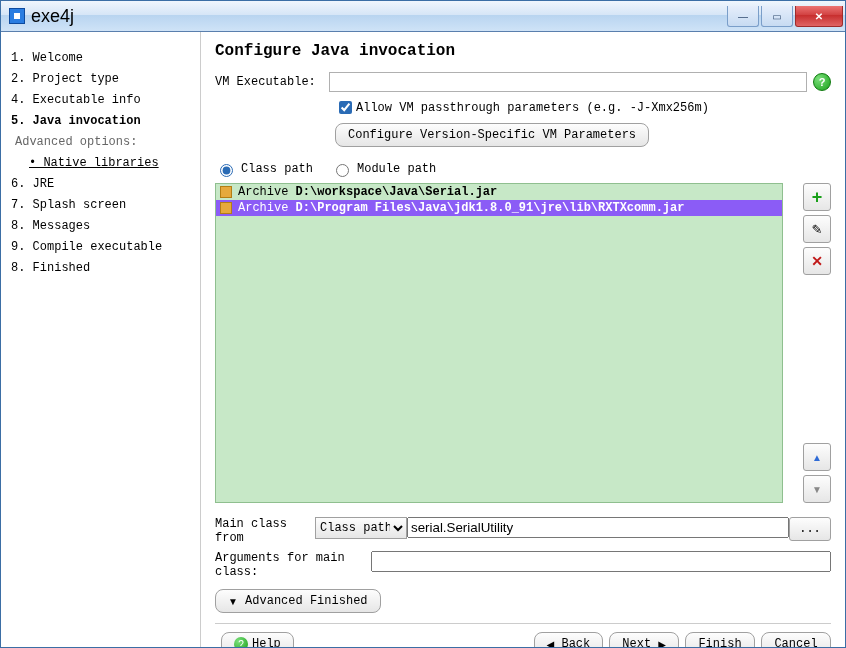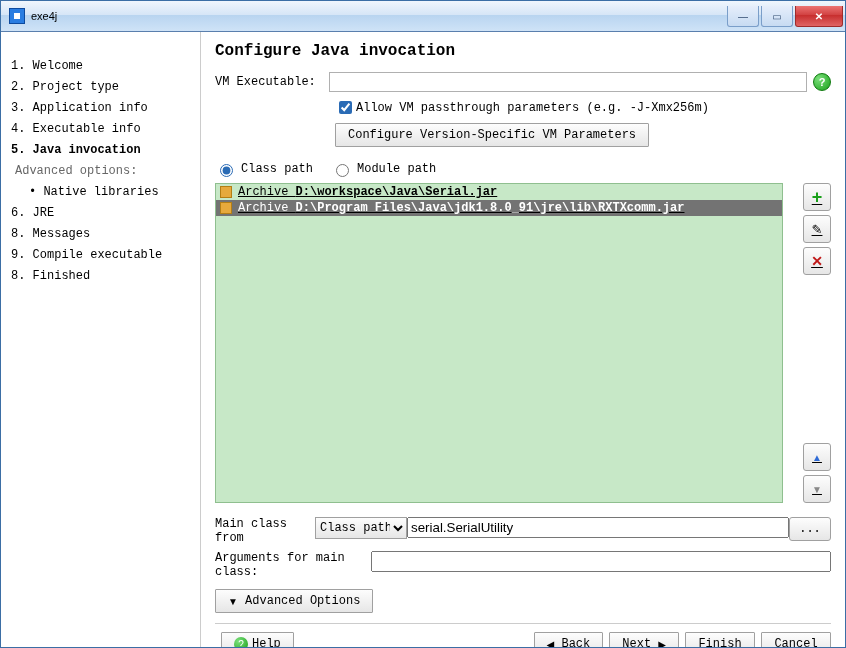--- a/index.html
+++ b/index.html
@@ -39,21 +39,21 @@
   .titlebar .app-icon::after {
     content: "";
     position: absolute;
     left: 4px; top: 4px;
     width: 6px; height: 6px;
     background: #fff;
   }
   .titlebar .title {
     flex: 1;
     color: #000;
-    font-size: 11px;
+    font-size: 18px;
   }
   .winbtns {
     display: flex;
     height: 20px;
     margin-right: 2px;
   }
   .winbtn {
     width: 30px;
     height: 20px;
     margin-left: 2px;
@@ -79,21 +79,21 @@
   }
   
   .body {
     flex: 1;
     display: flex;
     overflow: hidden;
   }
   .sidebar {
     width: 200px;
     border-right: 1px solid #ccc;
-    padding: 24px 10px;
+    padding: 16px 10px;
     box-sizing: border-box;
     background: #fff;
     position: relative;
     font-family: "Courier New", monospace;
     font-size: 12px;
   }
   .step {
     padding: 2px 0;
     line-height: 17px;
     cursor: pointer;
@@ -102,20 +102,21 @@
     font-weight: bold;
   }
   .step.sub-header {
     color: #666;
     font-size: 12px;
     padding-left: 4px;
     cursor: default;
   }
   .step.sub-item {
     padding-left: 18px;
+    text-decoration: underline;
   }
   .main {
     flex: 1;
     padding: 10px 14px 10px 14px;
     box-sizing: border-box;
     display: flex;
     flex-direction: column;
     font-family: "Courier New", monospace;
     font-size: 12px;
   }
@@ -163,21 +164,21 @@
   .chk {
     margin-right: 4px;
     accent-color: #2a6bb5;
   }
   .btn-std {
     border: 1px solid #a0a0a0;
     background: linear-gradient(to bottom, #fdfdfd, #e6e6e6);
     padding: 3px 12px;
     font-family: "Courier New", monospace;
     font-size: 12px;
-    border-radius: 1px;
+    border-radius: 8px;
     cursor: pointer;
     height: 24px;
     box-sizing: border-box;
     display: inline-flex;
     align-items: center;
   }
   .radio-row {
     display: flex;
     align-items: center;
     gap: 6px;
@@ -186,42 +187,41 @@
   .radio-row label {
     margin-right: 12px;
     display: inline-flex;
     align-items: center;
     gap: 4px;
   }
   
   .cp-area {
     display: flex;
     gap: 20px;
-    text-decoration: underline;
   }
   .cp-list {
     flex: 1;
     border: 1px solid #8fbf8f;
     background: #c7e8c7;
     height: 320px;
     box-sizing: border-box;
     overflow: hidden;
     line-height: 0;
   }
   .cp-item {
     display: flex;
     align-items: center;
     height: 16px;
     line-height: 16px;
     padding: 0 4px;
     gap: 6px;
     white-space: nowrap;
   }
   .cp-item.selected {
-    background: #737373;
+    background: #8b5cf6;
     color: #fff;
   }
   .cp-icon {
     width: 12px; height: 12px;
     background: #e6a93c;
     border: 1px solid #b47e14;
     box-sizing: border-box;
   }
   .cp-label {
     font-weight: normal;
@@ -356,26 +356,26 @@
     </div>
   </div>
 
   <div class="body">
 
     <div class="sidebar">
 
       <div id="steps-container">
           <div class="step">1. Welcome</div>
           <div class="step">2. Project type</div>
-          <div class="step">3. Application info</div>
           <div class="step">4. Executable info</div>
           <div class="step current">5. Java invocation</div>
           <div class="step sub-header">Advanced options:</div>
           <div class="step sub-item">• Native libraries</div>
           <div class="step">6. JRE</div>
+          <div class="step">7. Splash screen</div>
           <div class="step">8. Messages</div>
           <div class="step">9. Compile executable</div>
           <div class="step">8. Finished</div>
         </div>
     </div>
 
     <div class="main">
       <h2>Configure Java invocation</h2>
 
       <div class="row">
@@ -442,21 +442,21 @@
       </div>
 
       <div class="field-row">
         <span class="lbl2">Arguments for main class:</span>
         <input type="text" style="flex: 1 1 0%;" value="">
       </div>
 
       <div class="advanced-btn">
         <button class="btn-std">
           <span class="arrow">▼</span>&nbsp;
-          <span>Advanced Options</span>
+          <span>Advanced Finished</span>
         </button>
       </div>
 
       <hr class="sep">
 
       <div class="footer">
         <button class="btn-std help-btn">
           <span class="hcircle">?</span>
           <span>Help</span>
         </button>

